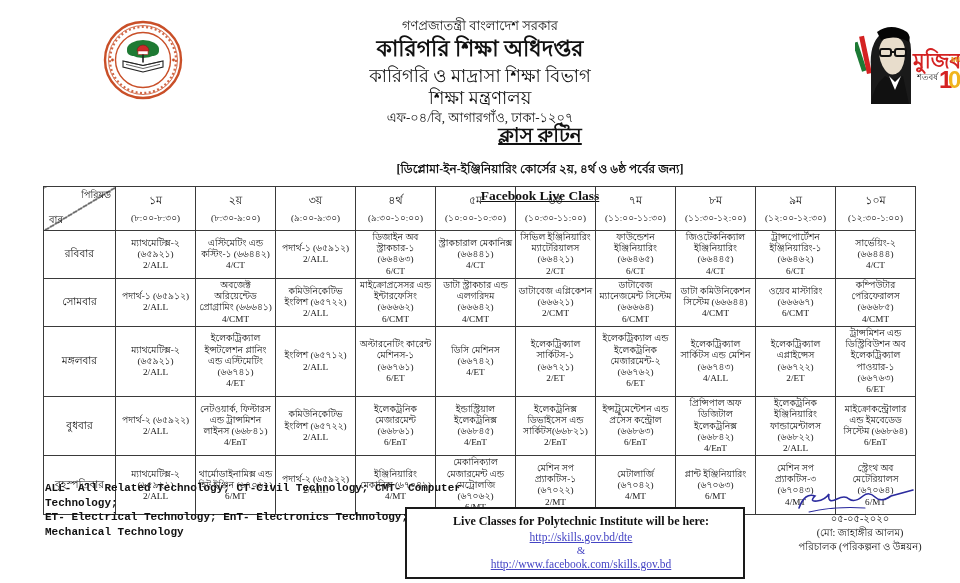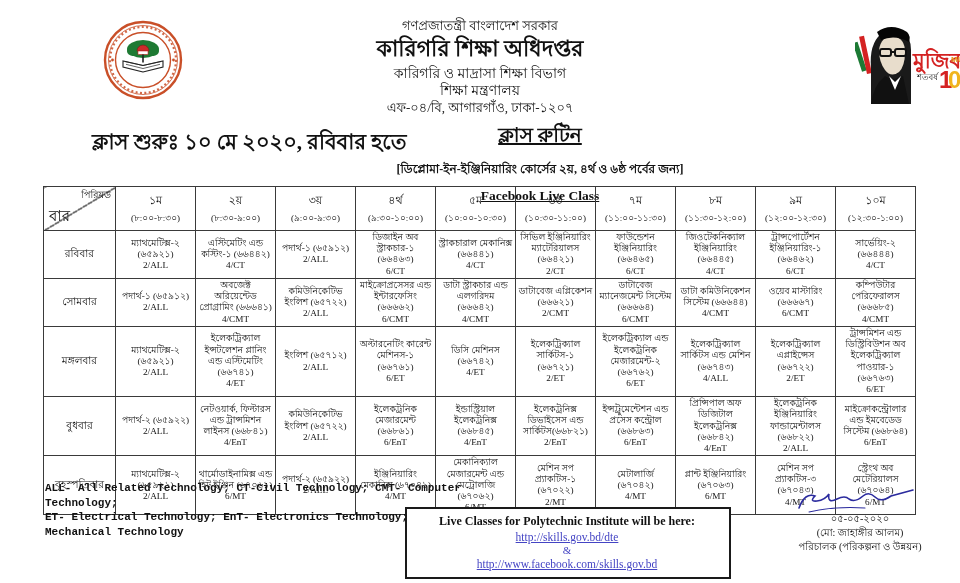--- a/index.html
+++ b/index.html
@@ -3,21 +3,21 @@
 <meta charset="utf-8">
 <style>
   html,body{margin:0;padding:0;background:#888;}
   .page{position:relative;width:960px;height:583px;background:#ffffff;margin:0 auto;
         font-family:"Liberation Serif","DejaVu Serif",serif;color:#111;overflow:hidden;}
 
   
   .gov-header{position:absolute;left:0;top:18px;width:100%;text-align:center;line-height:1.25;}
   .gov-line1{font-size:13px;}
   .gov-line2{font-size:22px;font-weight:bold;margin:1px 0 2px 0;}
-  .gov-line3,.gov-line4{font-size:14px;}
+  .gov-line3,.gov-line4{font-size:18px;}
   .gov-line5{font-size:13px;}
 
   .seal-wrap{position:absolute;left:103px;top:20px;width:80px;height:80px;}
   .mujib-wrap{position:absolute;left:855px;top:16px;width:116px;height:94px;}
 
   
   .start-note{position:absolute;left:92px;top:126px;font-size:21px;font-weight:bold;}
   .title-center{position:absolute;left:368px;top:120px;width:344px;text-align:center;}
   .routine-title{font-size:20px;font-weight:bold;text-decoration:underline;}
   .course-note{font-size:12px;font-weight:bold;margin-top:7px;}
@@ -36,26 +36,26 @@
   tbody tr:nth-child(5){height:54px;}
   .pname{font-size:11px;} .ptime{font-size:9px;}
   .day-cell{font-size:10.5px;}
   .subj-cell{font-size:9.2px;line-height:1.22;}
   .subj{}
   .grp{}
   .corner-cell{position:relative;padding:0;
      background:linear-gradient(to bottom right,#fff calc(50% - 0.6px),#3a3a3a calc(50% - 0.6px),
                 #3a3a3a calc(50% + 0.6px),#fff calc(50% + 0.6px));}
   .corner-top{position:absolute;top:1px;right:4px;font-size:9.5px;}
-  .corner-bottom{position:absolute;bottom:1px;left:5px;font-size:15px;}
+  .corner-bottom{position:absolute;bottom:1px;left:5px;font-size:10px;}
 
   
   .legend{position:absolute;left:45px;top:481px;width:430px;font-size:11px;font-weight:600;line-height:1.32;font-family:Liberation Mono, monospace;}
   .live-box{position:absolute;left:405px;top:507px;width:316px;border:2px solid #1a1a1a;
-            text-align:center;padding:5px 4px 7px 2px;background:#fff;}
+            text-align:center;padding:5px 4px 7px 16px;background:#fff;}
   .live-heading{font-size:12px;font-weight:bold;}
   .live-link{font-size:11.5px;color:#4444c4;text-decoration:underline;display:block;margin-top:2px;}
   .live-amp{font-size:11px;color:#4444c4;display:block;margin-top:1px;}
   .sig-block{position:absolute;left:762px;top:486px;width:196px;text-align:center;line-height:1.4;}
   .sig-svg{display:block;margin:0 auto -4px auto;}
   .sig-date,.sig-name,.sig-desig{font-size:10px;}
 </style>
 </head>
 <body>
 
@@ -101,21 +101,20 @@
   </div>
 
   <div class="gov-header">
     <div class="gov-line1">গণপ্রজাতন্ত্রী বাংলাদেশ সরকার</div>
     <div class="gov-line2">কারিগরি শিক্ষা অধিদপ্তর</div>
     <div class="gov-line3">কারিগরি ও মাদ্রাসা শিক্ষা বিভাগ</div>
     <div class="gov-line4">শিক্ষা মন্ত্রণালয়</div>
     <div class="gov-line5">এফ-০৪/বি, আগারগাঁও, ঢাকা-১২০৭</div>
   </div>
 
-  <div class="start-note">ক্লাস শুরুঃ ১০ মে ২০২০, রবিবার হতে</div>
   <div class="title-center">
     <div class="routine-title">ক্লাস রুটিন</div>
     <div class="course-note">[ডিপ্লোমা-ইন-ইঞ্জিনিয়ারিং কোর্সের ২য়, ৪র্থ ও ৬ষ্ঠ পর্বের জন্য]</div>
     <div class="platform">Facebook Live Class</div>
   </div>
 
   <table class="routine">
     <colgroup>
       <col class="day-col">
       <col class="p-col">

